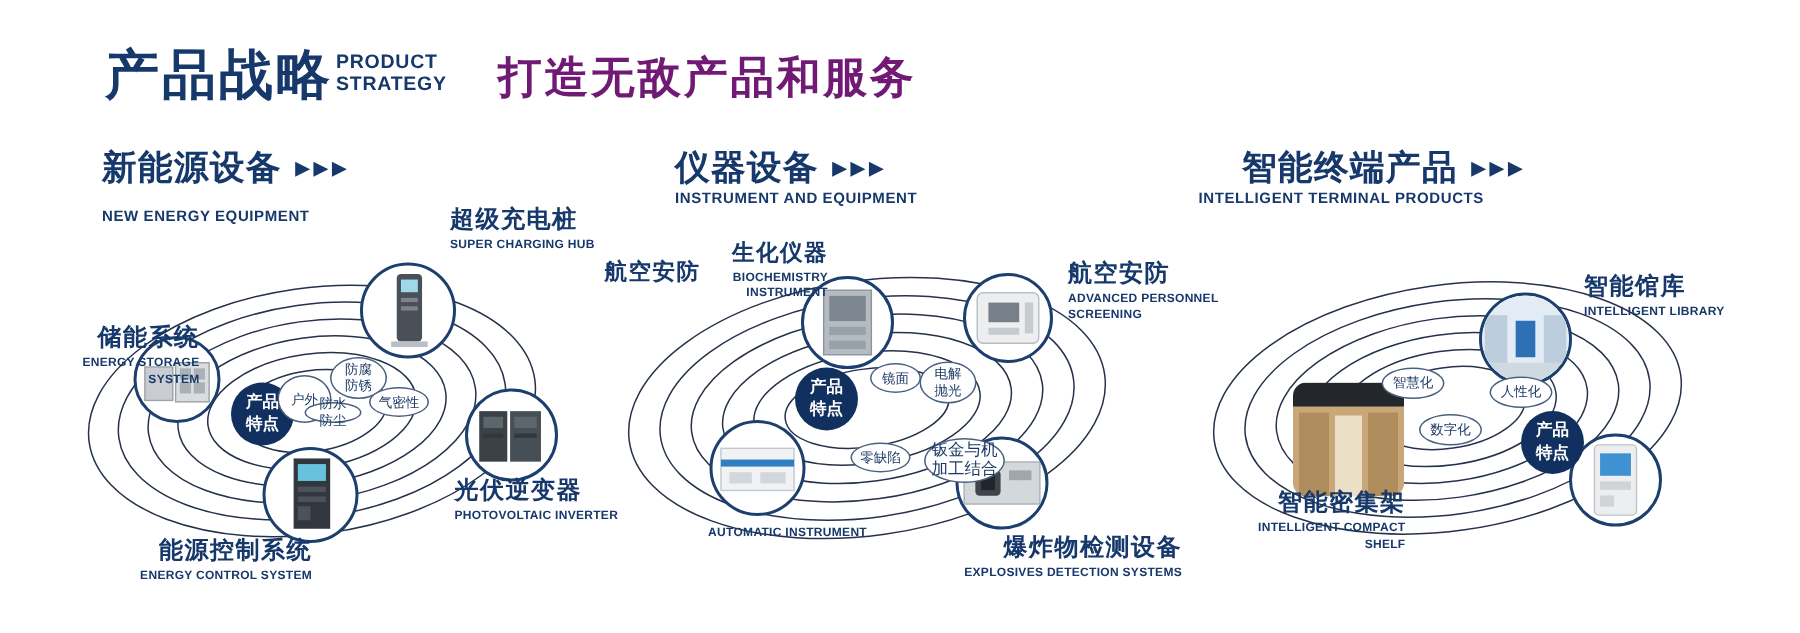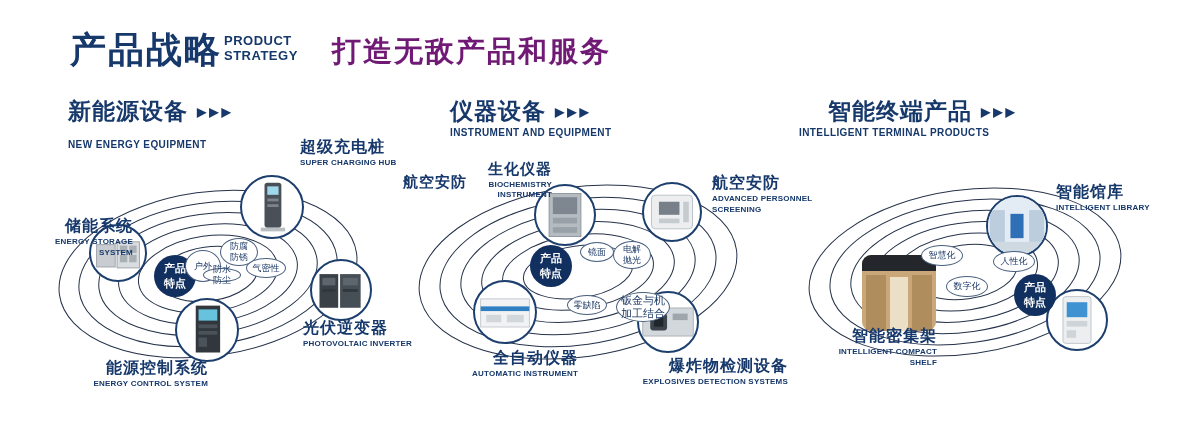--- a/index.html
+++ b/index.html
@@ -202,21 +202,20 @@
   </div>
   <div class="label" style="left:452px;top:160px;width:100px;">
     <div class="cn" style="font-size:15px;">生化仪器</div>
     <div class="en">BIOCHEMISTRY INSTRUMENT</div>
   </div>
   <div class="label left" style="left:712px;top:173px;width:110px;">
     <div class="cn">航空安防</div>
     <div class="en">ADVANCED PERSONNEL SCREENING</div>
   </div>
   <div class="label" style="left:428px;top:348px;width:150px;">
-    <div class="cn">全自动仪器</div>
     <div class="en">AUTOMATIC INSTRUMENT</div>
   </div>
   <div class="label" style="left:628px;top:356px;width:160px;">
     <div class="cn">爆炸物检测设备</div>
     <div class="en">EXPLOSIVES DETECTION SYSTEMS</div>
   </div>
 
   <div class="circle" style="left:986px;top:195px;width:62px;height:62px;">
     <svg viewBox="0 0 62 62" width="62" height="62">
       <rect width="62" height="62" fill="#e3ecf4"></rect>

